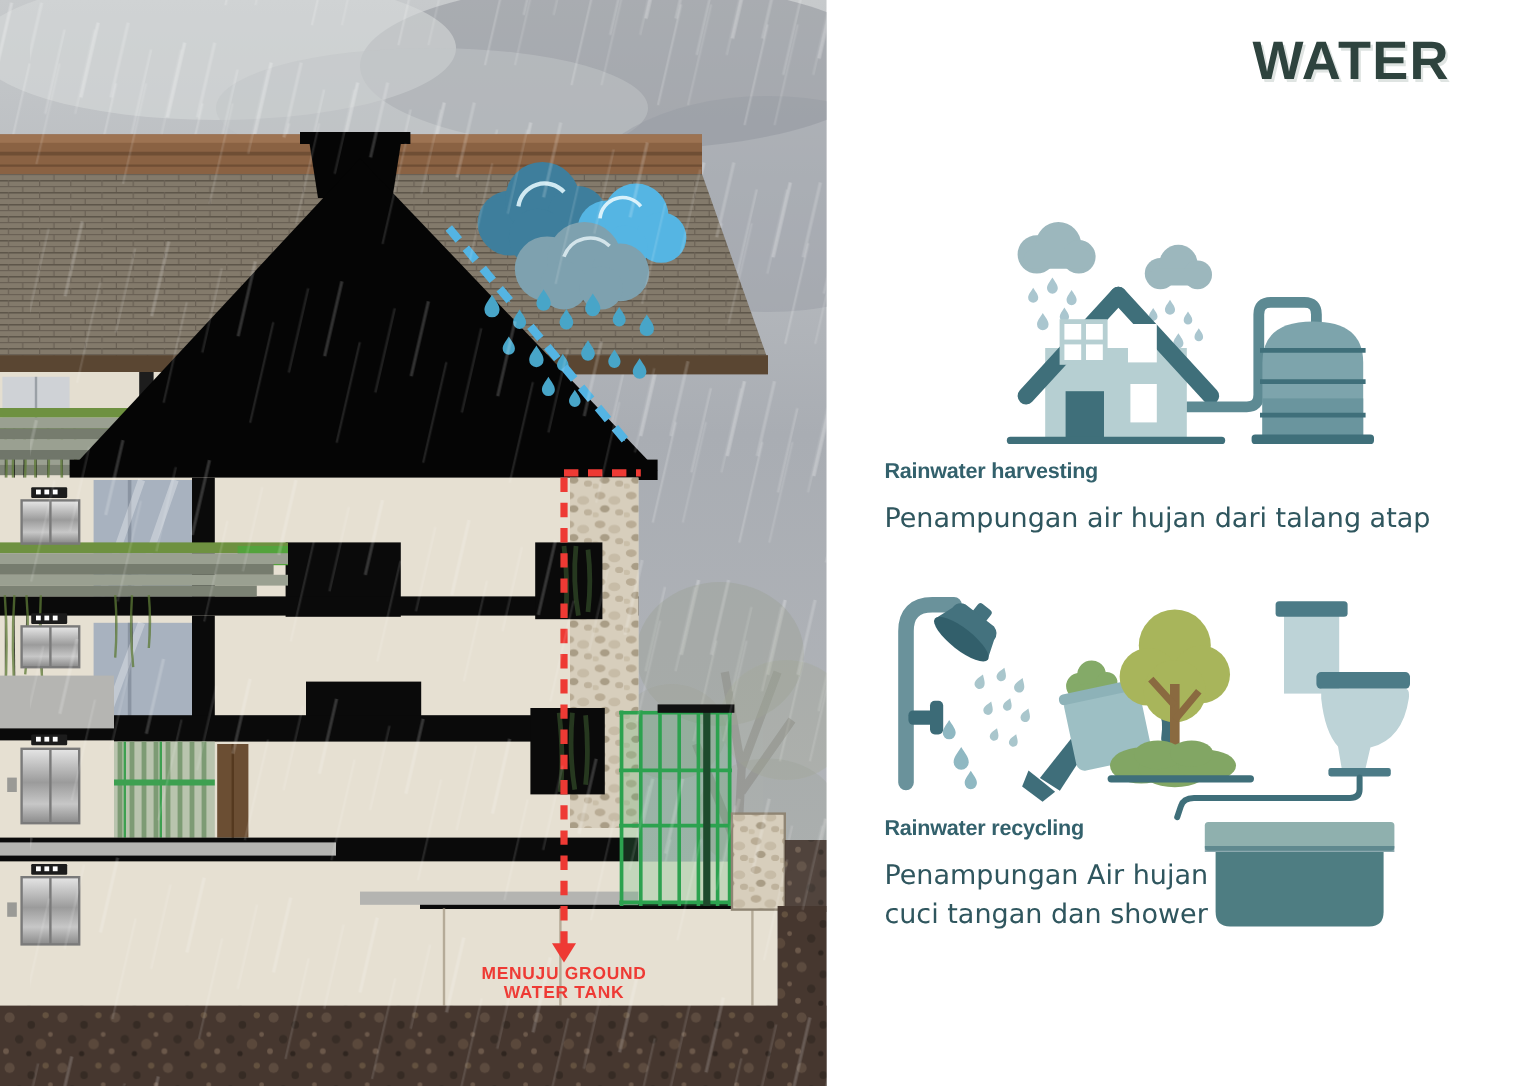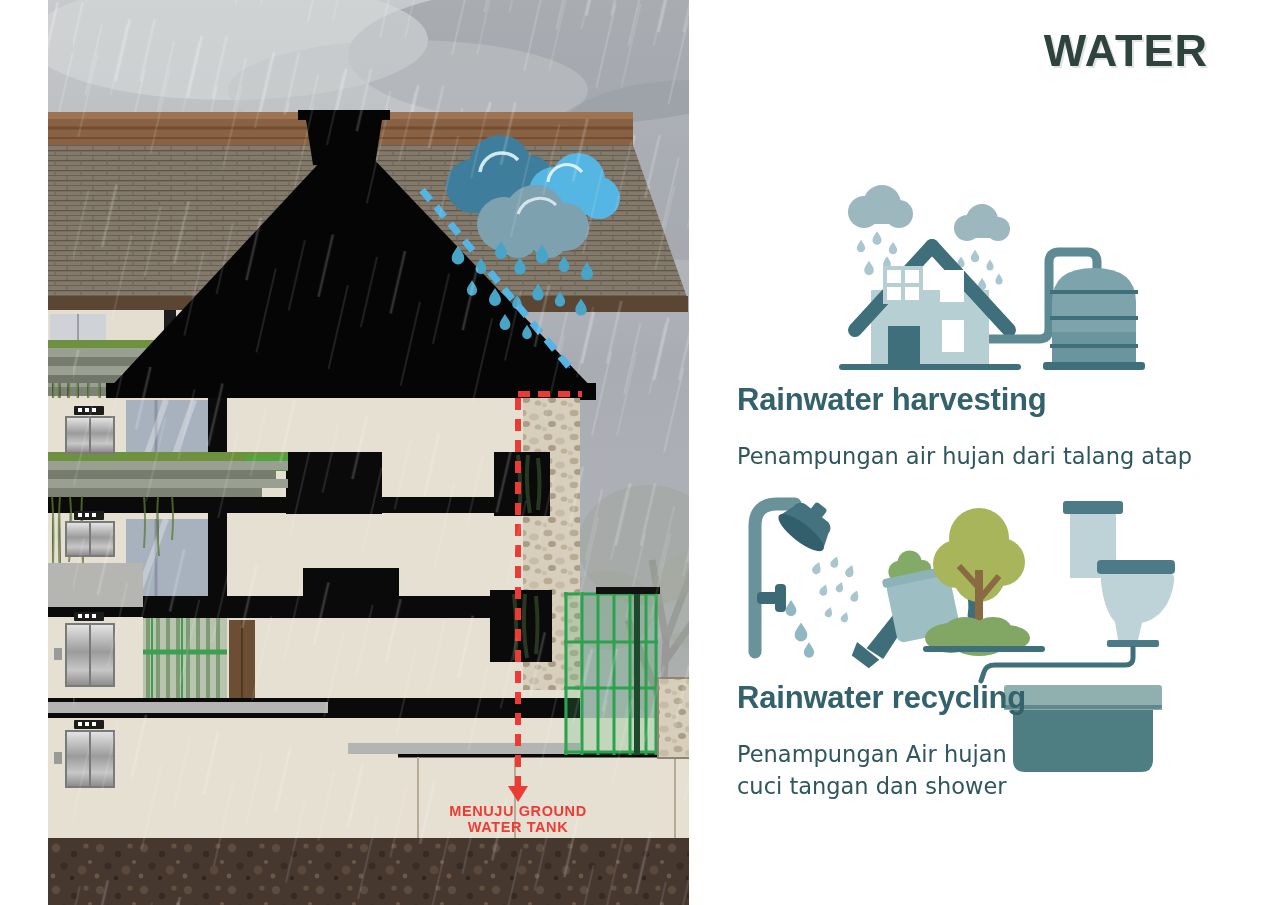--- a/index.html
+++ b/index.html
@@ -1,26 +1,26 @@
 <!DOCTYPE html>
 <html><head>
 <meta charset="utf-8">
 <style>
   html,body{margin:0;padding:0;background:#fff;}
   .stage{position:relative;width:1280px;height:905px;overflow:hidden;background:#fff;
          font-family:"DejaVu Sans",sans-serif;}
-  .left-panel{position:absolute;left:0;top:0;width:689px;height:905px;margin-left:48px;}
+  .left-panel{position:absolute;left:0;top:0;width:689px;height:905px;}
   .right-panel{position:absolute;left:689px;top:0;width:591px;height:905px;background:#fff;}
   .page-title{position:absolute;top:24px;right:72px;text-align:left;
       font-family:"Liberation Sans",sans-serif;font-weight:bold;font-size:45px;
       line-height:53px;letter-spacing:1px;color:#2e433e;
       text-shadow:2px 2px 0 rgba(150,165,158,.30);}
   .sec-heading{position:absolute;left:48px;font-family:"Liberation Sans",sans-serif;
-      font-weight:bold;font-size:31px;color:#33616c;letter-spacing:-0.2px;}
-  .sec-body{position:absolute;left:48px;font-size:22.5px;color:#2f565e;line-height:32px;margin-top:24px;}
+      font-weight:bold;font-size:18px;color:#33616c;letter-spacing:-0.2px;}
+  .sec-body{position:absolute;left:48px;font-size:22.5px;color:#2f565e;line-height:32px;}
   .icon-svg{position:absolute;}
 </style>
 </head>
 <body>
 
 <div class="stage">
 
   <div class="left-panel">
   <svg width="689" height="905" viewBox="0 0 689 905">
     <defs>

